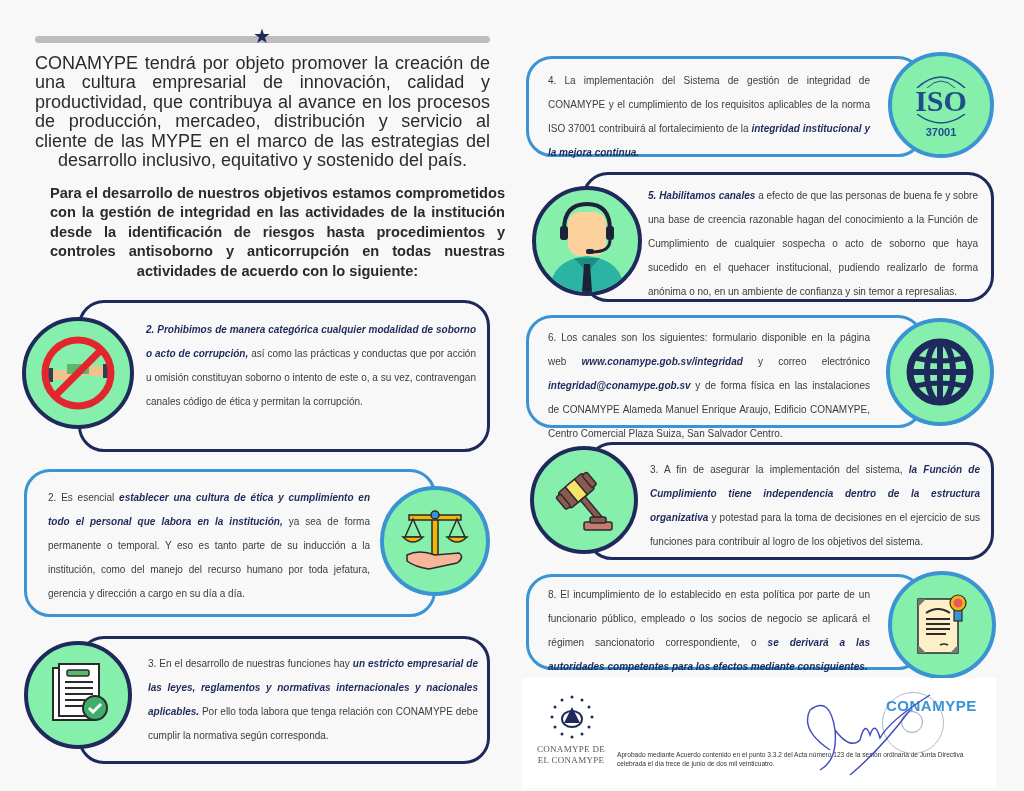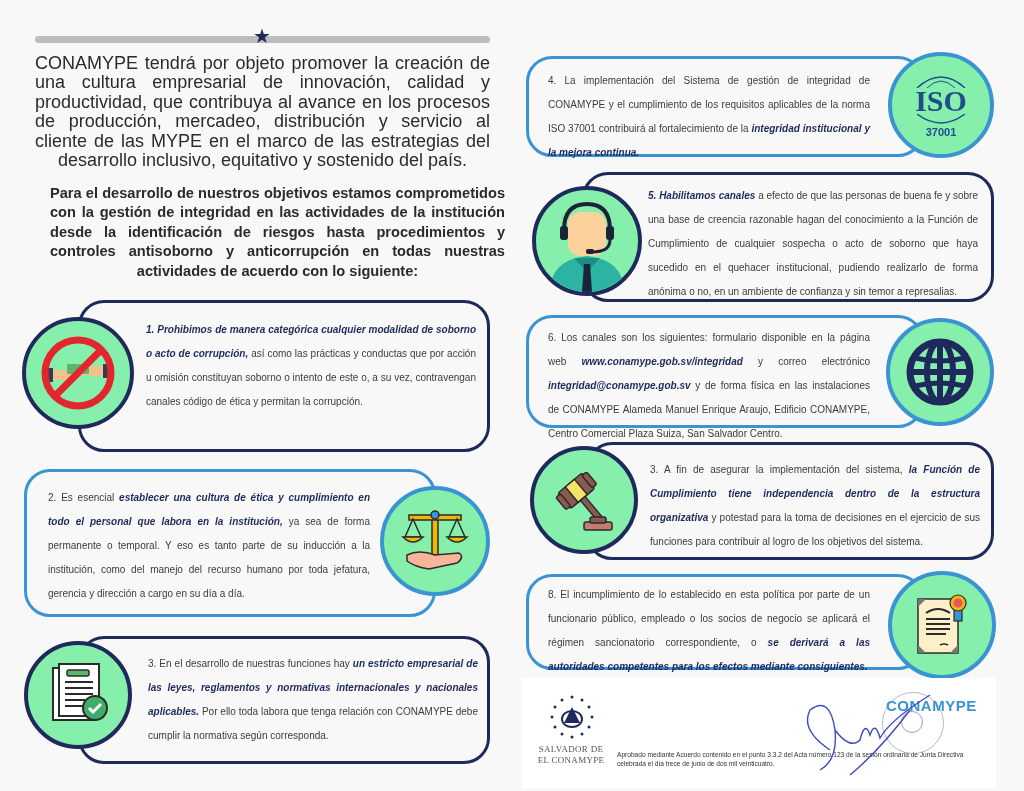--- a/index.html
+++ b/index.html
@@ -73,21 +73,21 @@
   <svg width="82" height="82" viewBox="0 0 82 82">
     <rect x="6" y="36" width="10" height="14" fill="#2f3f55"></rect>
     <rect x="66" y="32" width="10" height="14" fill="#2f3f55"></rect>
     <path d="M16 38 L40 38 L46 44 L30 48 L16 48 Z" fill="#f3c28c"></path>
     <path d="M66 34 L42 34 L36 40 L52 44 L66 44 Z" fill="#f3c28c"></path>
     <rect x="30" y="32" width="22" height="10" fill="#5bb86a"></rect>
     <circle cx="41" cy="41" r="33" fill="none" stroke="#e3262e" stroke-width="7"></circle>
     <line x1="18" y1="64" x2="64" y2="18" stroke="#e3262e" stroke-width="7"></line>
   </svg>
 </div>
-<div class="ctext" style="left:146px;top:318px;width:330px;"><span class="em">1. Prohibimos de manera categórica cualquier modalidad de soborno o acto de corrupción,</span><span> así como las prácticas y conductas que por acción u omisión constituyan soborno o intento de este o, a su vez, contravengan canales código de ética y permitan la corrupción.</span></div>
+<div class="ctext" style="left:146px;top:318px;width:330px;"><span class="em">2. Prohibimos de manera categórica cualquier modalidad de soborno o acto de corrupción,</span><span> así como las prácticas y conductas que por acción u omisión constituyan soborno o intento de este o, a su vez, contravengan canales código de ética y permitan la corrupción.</span></div>
 
 <div class="card light" style="left:24px;top:469px;width:412px;height:148px;"></div>
 <div class="circle light" style="left:380px;top:486px;width:110px;height:110px;">
   <svg width="72" height="72" viewBox="0 0 72 72">
     <rect x="33" y="8" width="6" height="42" fill="#f2b705" stroke="#2b2b2b" stroke-width="1.5"></rect>
     <rect x="10" y="10" width="52" height="5" fill="#f2b705" stroke="#2b2b2b" stroke-width="1.5"></rect>
     <circle cx="36" cy="10" r="4" fill="#3a94d3" stroke="#2b2b2b" stroke-width="1.5"></circle>
     <path d="M6 32 L14 14 L22 32 Z" fill="none" stroke="#2b2b2b" stroke-width="1.5"></path>
     <path d="M4 32 Q14 42 24 32 Z" fill="#f2b705" stroke="#2b2b2b" stroke-width="1.5"></path>
     <path d="M50 32 L58 14 L66 32 Z" fill="none" stroke="#2b2b2b" stroke-width="1.5"></path>
@@ -208,21 +208,21 @@
         <circle cx="7" cy="34" r="1.5"></circle>
       <circle cx="4" cy="24" r="1.5"></circle>
         <circle cx="7" cy="14" r="1.5"></circle>
         <circle cx="14" cy="7" r="1.5"></circle>
     </g>
     <path d="M16 30 L24 14 L32 30 Z" fill="#1f2a5c"></path>
     <ellipse cx="24" cy="26" rx="10" ry="8" fill="none" stroke="#1f2a5c" stroke-width="2"></ellipse>
   </svg>
 </div>
 <div class="gov-text" style="left:530px;top:744px;width:82px;">
-  <div>SALVADOR DE</div>
+  <div>CONAMYPE DE</div>
   <div>EL CONAMYPE</div>
 </div>
 <div class="approve" style="left:617px;top:750px;width:380px;">
   <div>Aprobado mediante Acuerdo contenido en el punto 3.3.2 del Acta número 123 de la sesión ordinaria de Junta Directiva</div>
   <div>celebrada el día trece de junio de dos mil veinticuatro.</div>
 </div>
 <div class="abs" style="left:882px;top:692px;width:62px;height:62px;border:1.5px solid #9aa0b8;border-radius:50%;opacity:0.75;">
   <div style="position:absolute;left:18px;top:18px;width:22px;height:22px;border:1.5px solid #7a80a0;border-radius:50%;"></div>
 </div>
 <div class="conamype-logo" style="left:886px;top:697px;">CONAMYPE</div>

